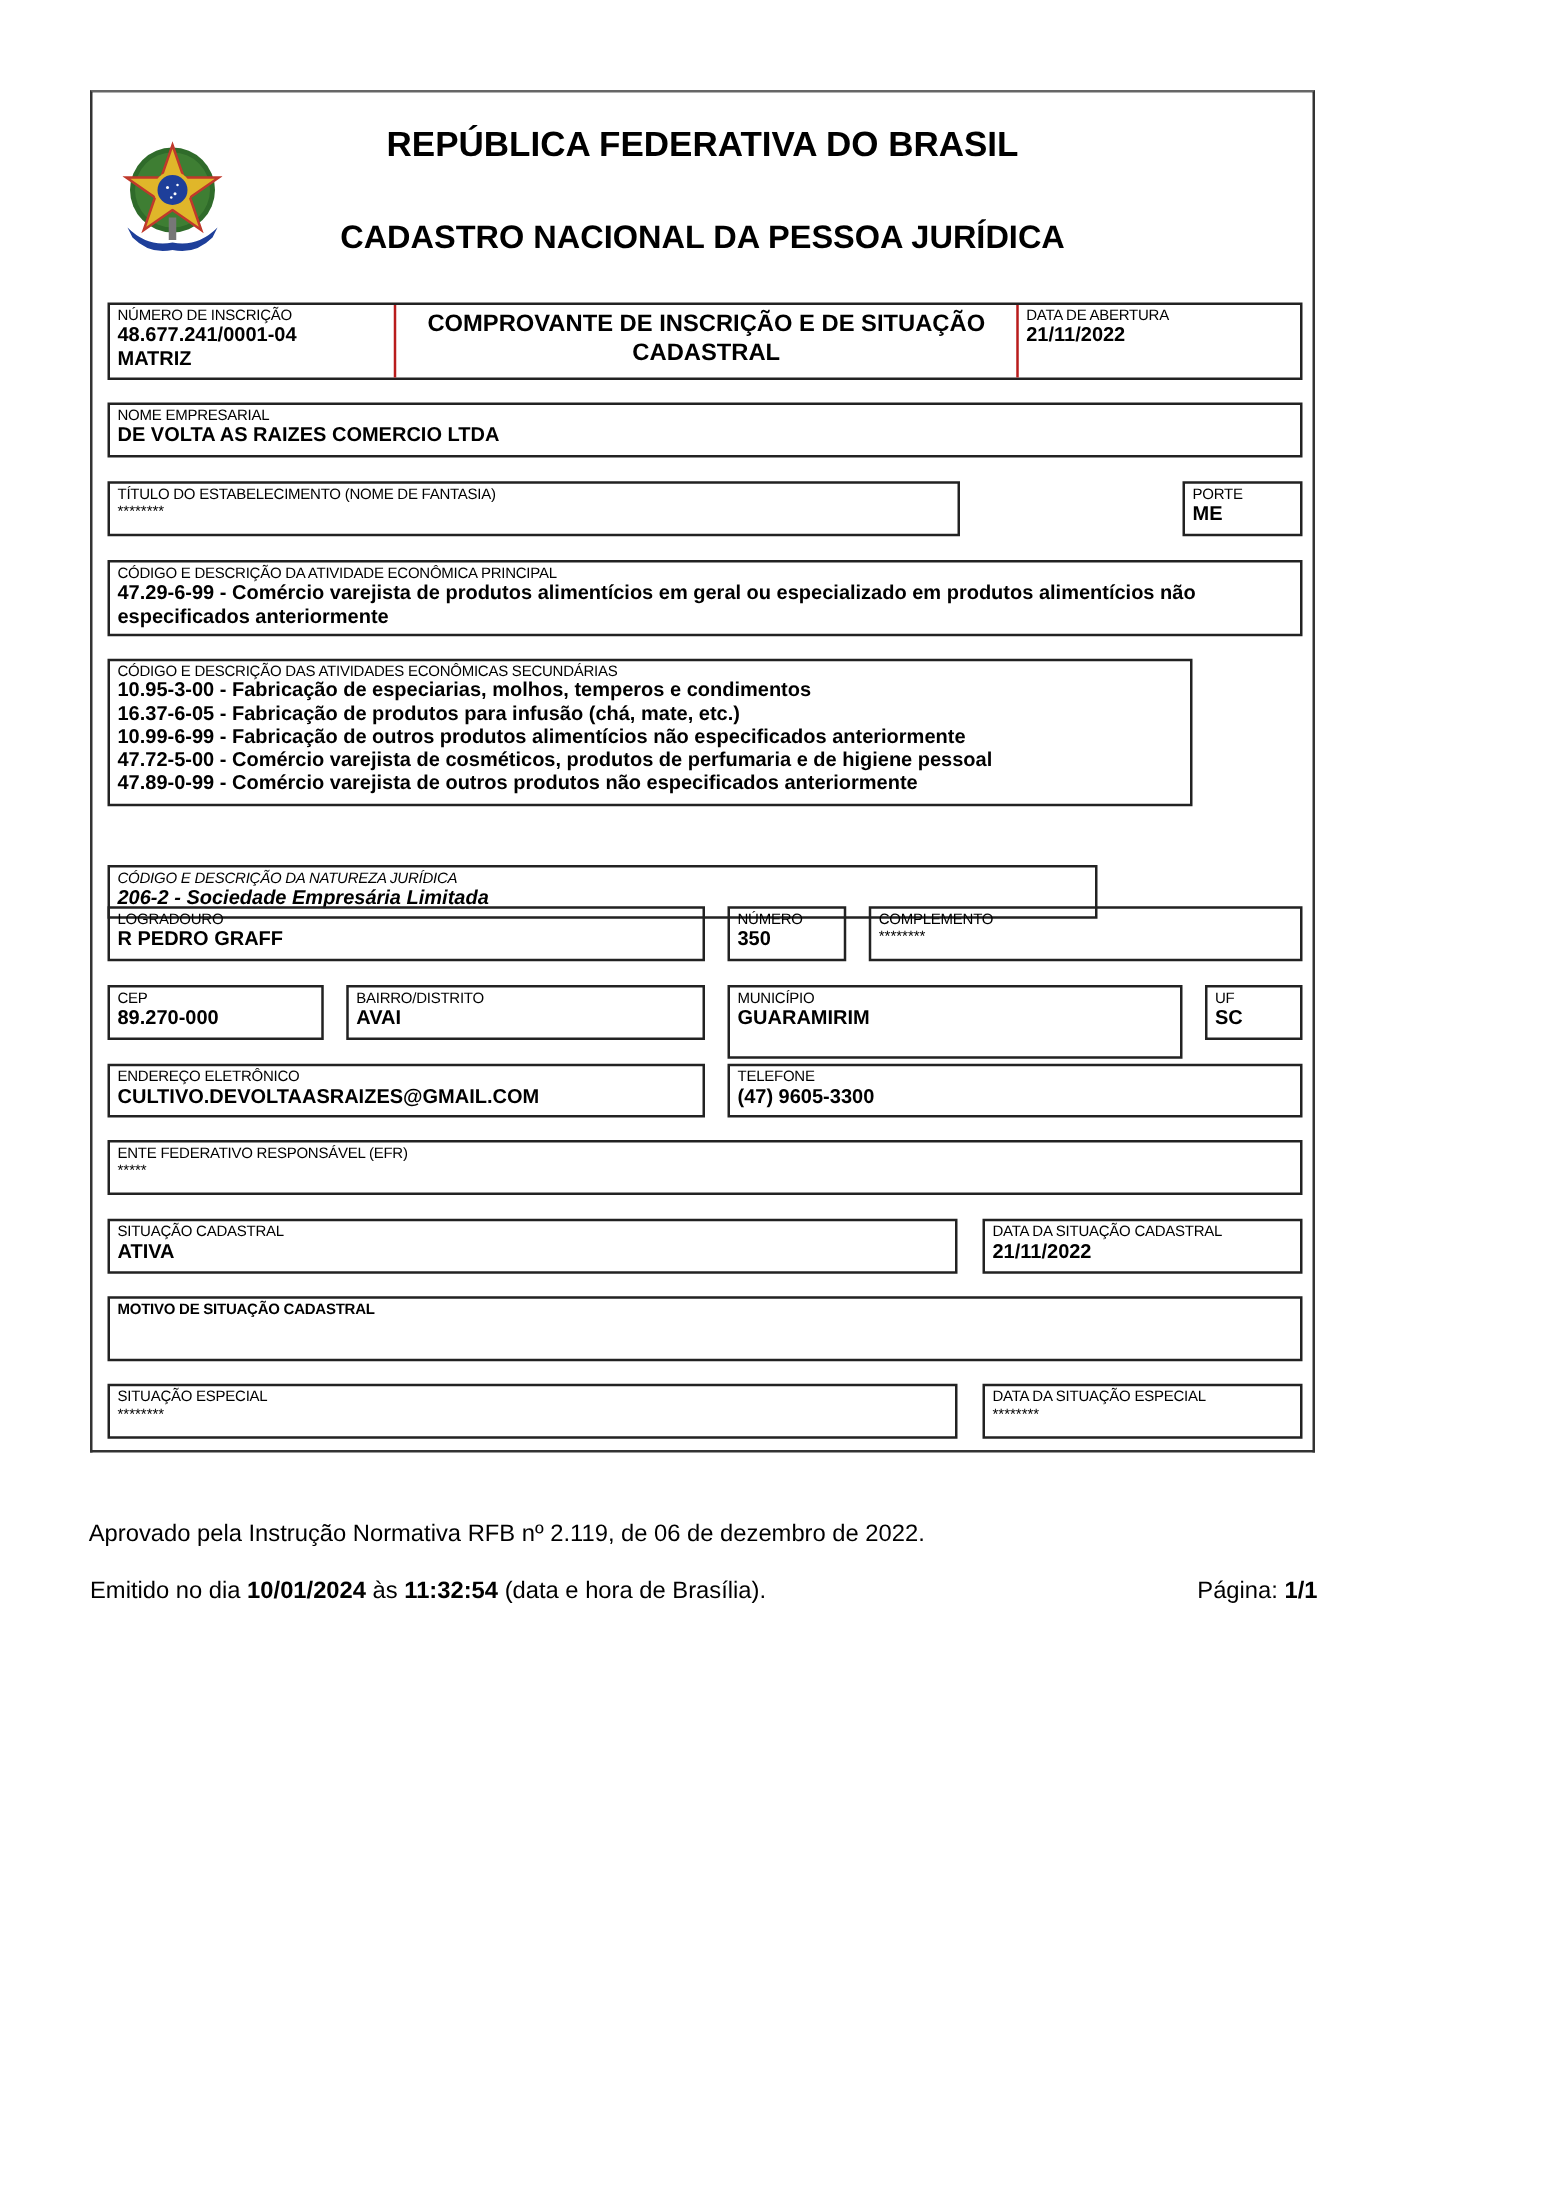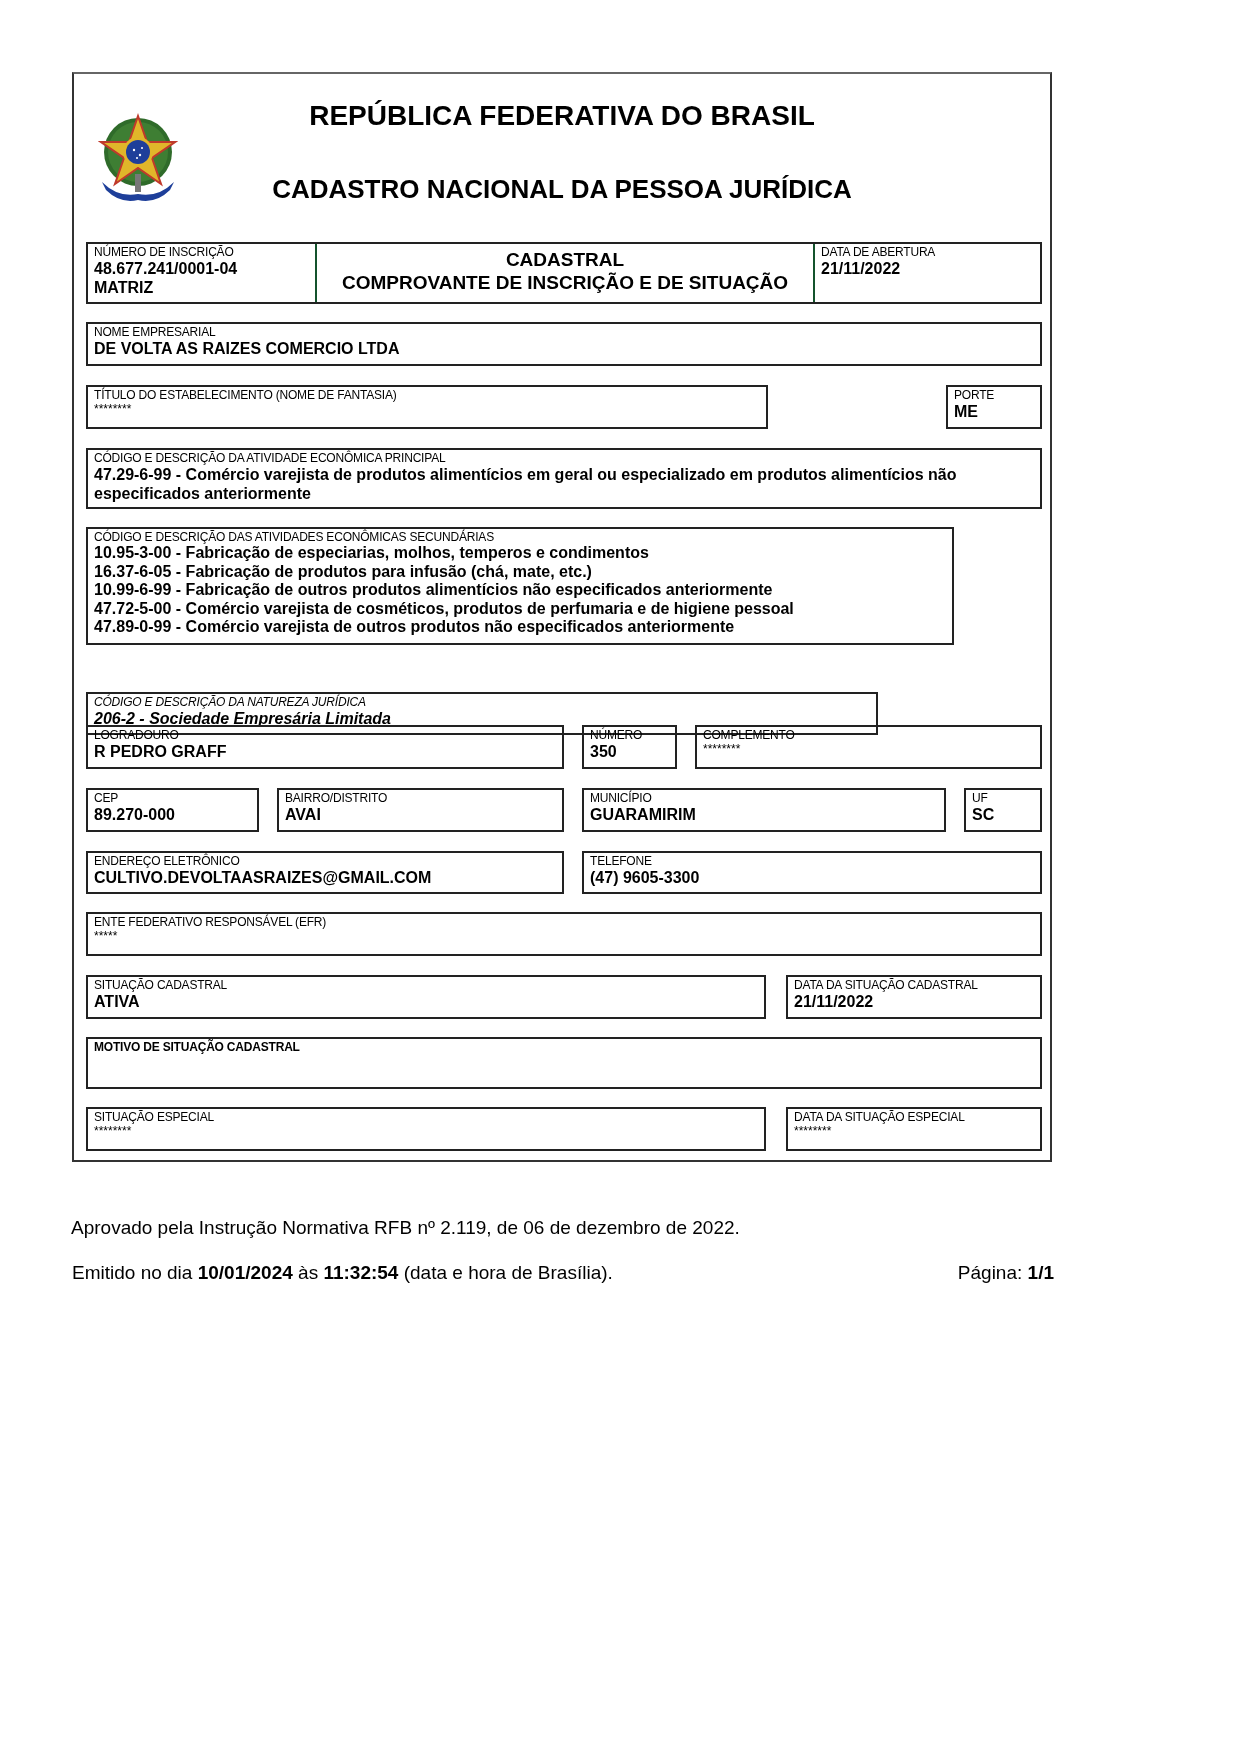--- a/index.html
+++ b/index.html
@@ -7,21 +7,21 @@
   .abs { position: absolute; }
   .outer { left: 72px; top: 72px; width: 980px; height: 1090px; border: 2px solid #333; border-top-color: #666; box-sizing: border-box; }
   .title { left: 0; width: 1124px; text-align: center; font-weight: bold; }
   .t1 { top: 100px; font-size: 28px; }
   .t2 { top: 174px; font-size: 26px; }
   .box { border: 2px solid #222; box-sizing: border-box; padding: 2px 6px; }
   .lbl { font-size: 12px; line-height: 13px; letter-spacing: -0.2px; white-space: nowrap; }
   .val { font-size: 16px; font-weight: bold; line-height: 19px; }
   .stars { font-size: 12px; font-weight: normal; line-height: 14px; letter-spacing: 0; }
   .row1 { left: 86px; top: 242px; width: 956px; height: 62px; display: flex; }
-  .cell { border-right: 2px solid #14532d; box-sizing: border-box; padding: 2px 6px; }
+  .cell { border-right: 2px solid #b91c1c; box-sizing: border-box; padding: 2px 6px; }
   .cell:last-child { border-right: none; }
   .center-title { font-size: 19px; font-weight: bold; text-align: center; line-height: 23px; padding-top: 4px; }
   .sec-list div { font-size: 16px; font-weight: bold; line-height: 18.6px; }
   .footer { font-size: 19px; }
   .footer b { font-weight: bold; }
 </style>
 </head>
 <body>
 
 <div class="abs outer"></div>
@@ -45,22 +45,22 @@
 <div class="abs title t1">REPÚBLICA FEDERATIVA DO BRASIL</div>
 <div class="abs title t2">CADASTRO NACIONAL DA PESSOA JURÍDICA</div>
 
 <div class="abs box row1" style="padding:0;">
   <div class="cell" style="width:229px;">
     <div class="lbl">NÚMERO DE INSCRIÇÃO</div>
     <div class="val">48.677.241/0001-04</div>
     <div class="val">MATRIZ</div>
   </div>
   <div class="cell center-title" style="width:498px;">
+    <div>COMPROVANTE DE INSCRIÇÃO E DE SITUAÇÃO</div>
     <div>CADASTRAL</div>
-    <div>COMPROVANTE DE INSCRIÇÃO E DE SITUAÇÃO</div>
   </div>
   <div class="cell" style="flex:1;">
     <div class="lbl">DATA DE ABERTURA</div>
     <div class="val">21/11/2022</div>
   </div>
 </div>
 
 <div class="abs box" style="left:86px; top:322px; width:956px; height:44px;">
   <div class="lbl">NOME EMPRESARIAL</div>
   <div class="val">DE VOLTA AS RAIZES COMERCIO LTDA</div>
@@ -111,21 +111,21 @@
 </div>
 
 <div class="abs box" style="left:86px; top:788px; width:173px; height:44px;">
   <div class="lbl">CEP</div>
   <div class="val">89.270-000</div>
 </div>
 <div class="abs box" style="left:277px; top:788px; width:287px; height:44px;">
   <div class="lbl">BAIRRO/DISTRITO</div>
   <div class="val">AVAI</div>
 </div>
-<div class="abs box" style="left:582px; top:788px; width:364px; height:44px;">
+<div class="abs box" style="left:582px; top:788px; width:364px; height:59px;">
   <div class="lbl">MUNICÍPIO</div>
   <div class="val">GUARAMIRIM</div>
 </div>
 <div class="abs box" style="left:964px; top:788px; width:78px; height:44px;">
   <div class="lbl">UF</div>
   <div class="val">SC</div>
 </div>
 
 <div class="abs box" style="left:86px; top:851px; width:478px; height:43px;">
   <div class="lbl">ENDEREÇO ELETRÔNICO</div>

